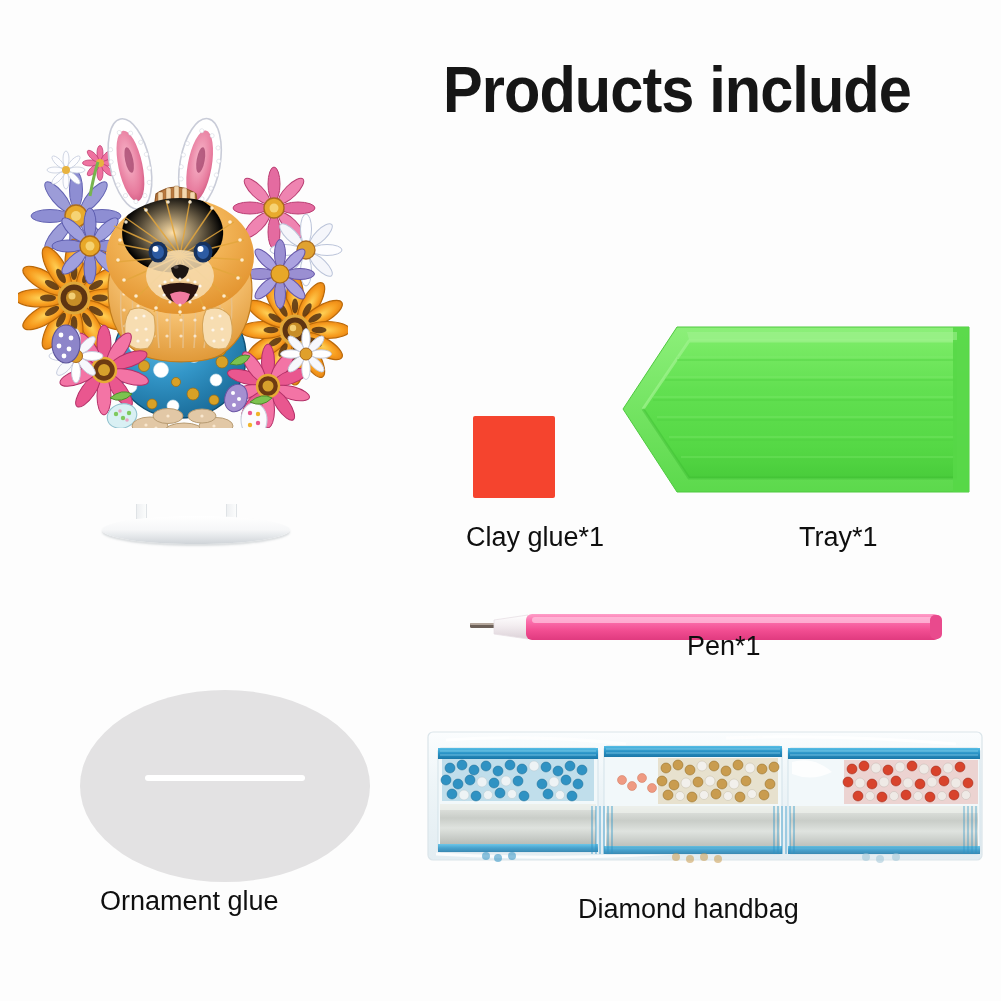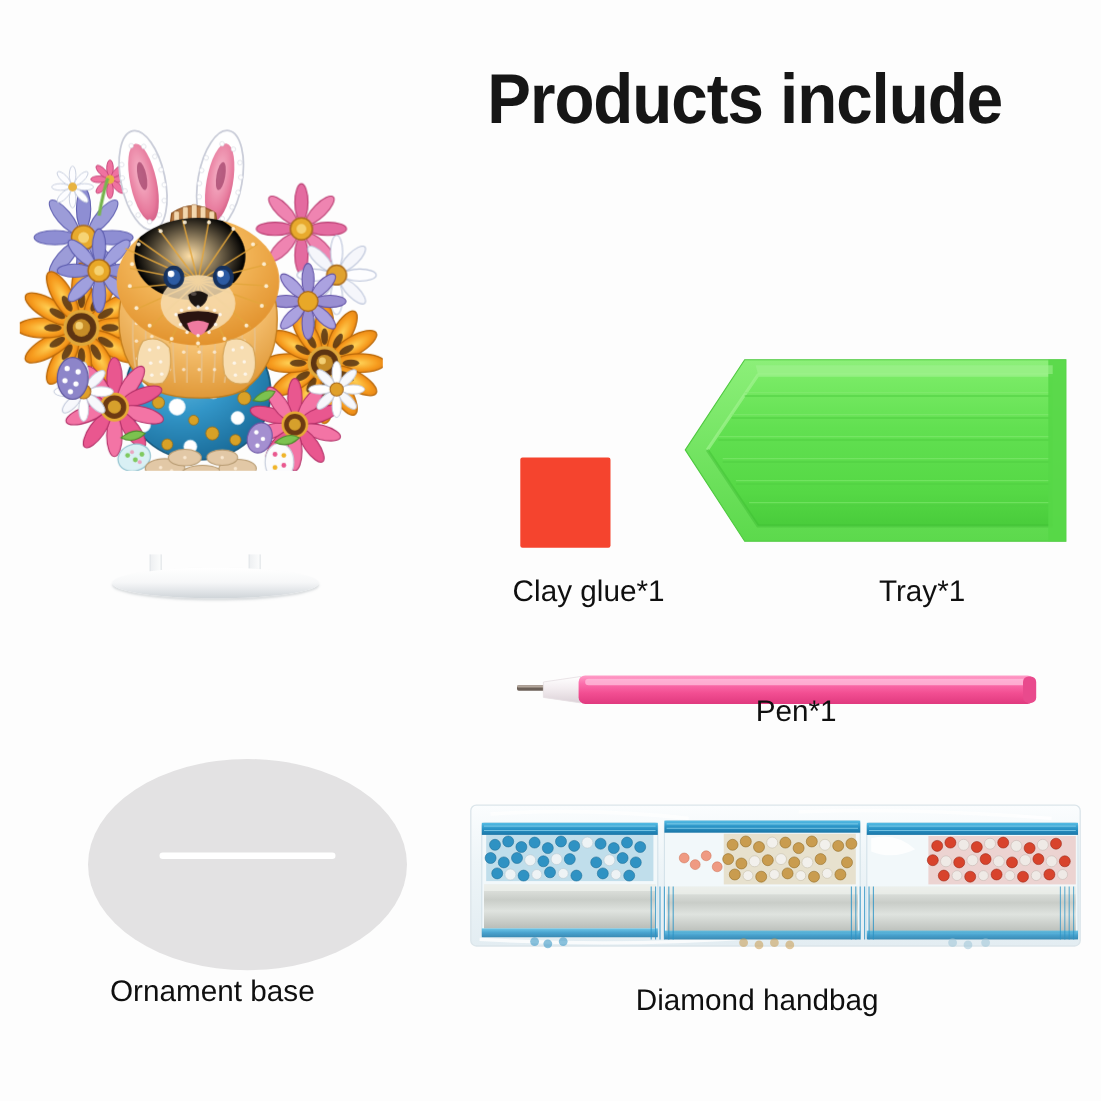--- a/index.html
+++ b/index.html
@@ -817,21 +817,21 @@
 
       <rect x="64" y="9" width="402" height="6" rx="3" fill="#ffc2dd" opacity="0.75"></rect>
 
       <rect x="462" y="7" width="12" height="24" rx="5" fill="#e94a8d"></rect>
     </svg>
   </div>
   <div class="caption" style="left:687px; top:633px;">Pen*1</div>
 
   <div id="ornament-base-oval"></div>
   <div id="ornament-base-slot"></div>
-  <div class="caption" style="left:100px; top:888px;">Ornament base</div>
+  <div class="caption" style="left:100px; top:888px;">Ornament glue</div>
 
   <div id="handbag-figure">
     <svg viewBox="0 0 558 160" width="558" height="160">
       <defs>
         <linearGradient id="bagClear" x1="0" y1="0" x2="0" y2="1">
           <stop offset="0%" stop-color="#fbfdfe"></stop>
           <stop offset="40%" stop-color="#eef5f8"></stop>
           <stop offset="100%" stop-color="#e3edf2"></stop>
         </linearGradient>
         <linearGradient id="foil" x1="0" y1="0" x2="0" y2="1">

